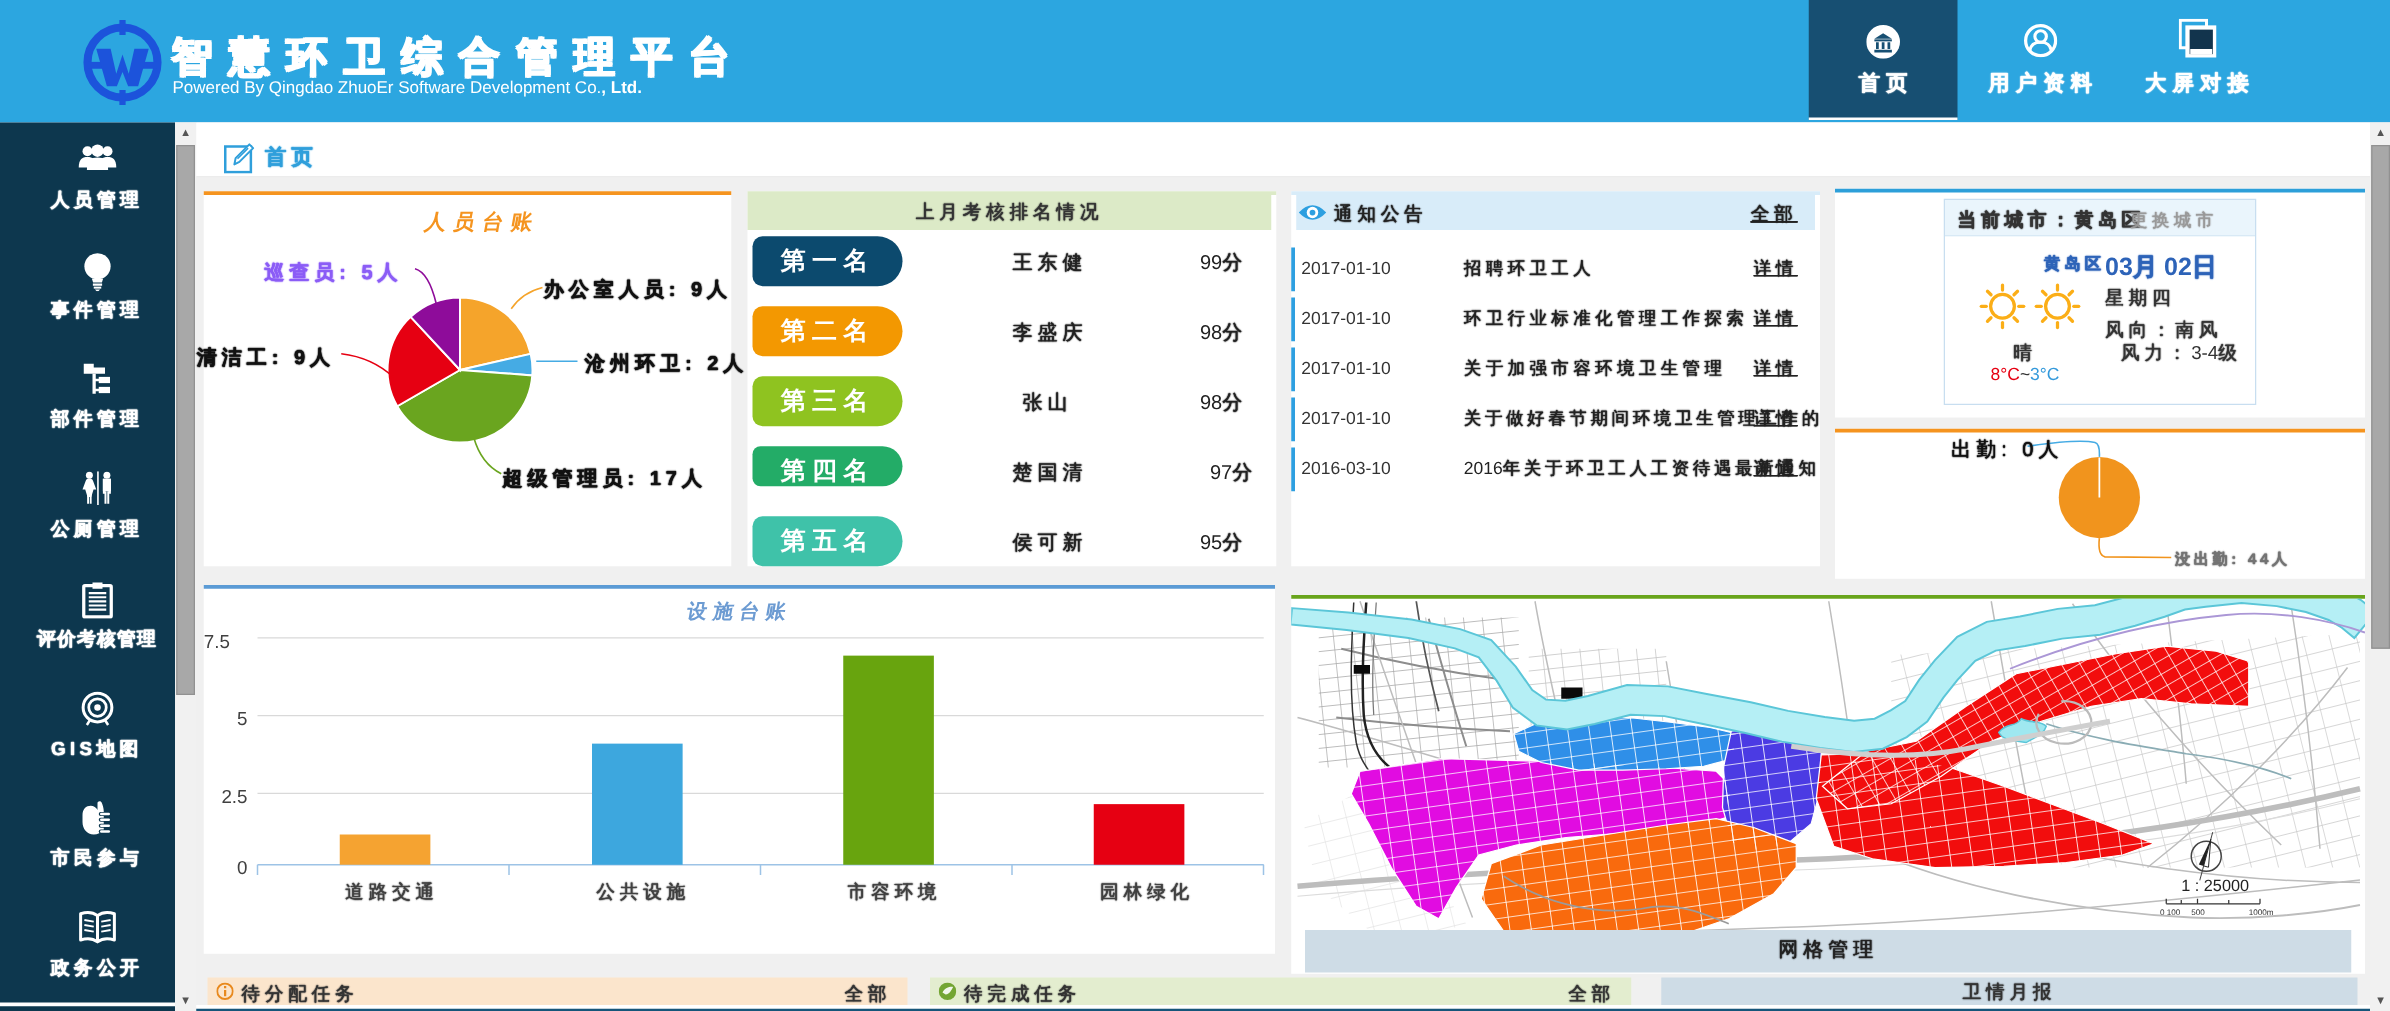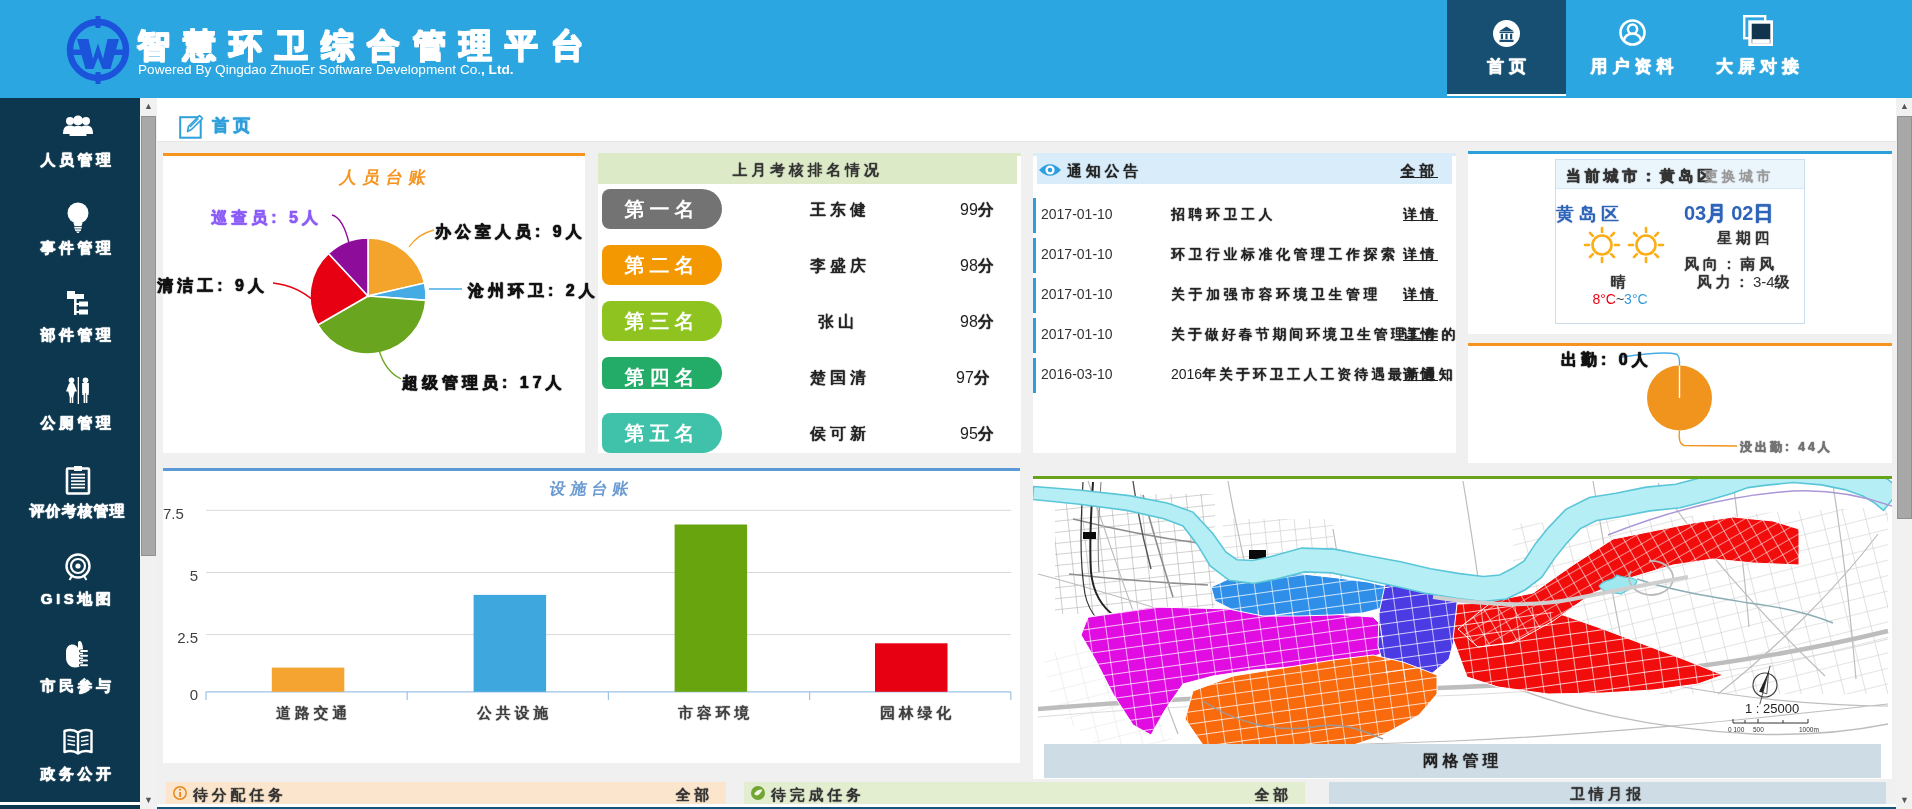--- a/index.html
+++ b/index.html
@@ -210,34 +210,34 @@
  </svg>
  <div class="abs cjk" style="right:263px;top:52px;font-size:16px;font-weight:bold;white-space:nowrap;color:#8b5cf6">巡查员: 5人</div>
  <div class="abs cjk" style="left:272px;top:66px;font-size:16px;font-weight:bold;white-space:nowrap;color:#111">办公室人员: 9人</div>
  <div class="abs cjk" style="left:305px;top:125px;font-size:16px;font-weight:bold;white-space:nowrap;color:#111">沧州环卫: 2人</div>
  <div class="abs cjk" style="right:317px;top:120px;font-size:16px;font-weight:bold;white-space:nowrap;color:#111">清洁工: 9人</div>
  <div class="abs cjk" style="left:239px;top:217px;font-size:16px;font-weight:bold;white-space:nowrap;color:#111">超级管理员: 17人</div>
 </div>
 
 <div class="card" style="left:598px;top:153px;width:423px;height:300px;border-top:3px solid #DCEAC7">
  <div class="abs cjk" style="left:0;top:0;width:419px;height:28px;background:#DCEAC7;text-align:center;line-height:28px;font-size:15px;color:#333">上月考核排名情况</div>
- <div class="abs" style="left:4px;top:33px;width:120px;height:40px;background:#737373;border-radius:8px 20px 20px 8px;color:#fff;text-align:center;line-height:40px;font-size:20px;font-weight:bold;letter-spacing:5px">第一名</div>
+ <div class="abs" style="left:4px;top:33px;width:120px;height:40px;background:#0c4a6e;border-radius:8px 20px 20px 8px;color:#fff;text-align:center;line-height:40px;font-size:20px;font-weight:bold;letter-spacing:5px">第一名</div>
  <div class="abs" style="left:4px;top:89px;width:120px;height:40px;background:#F39801;border-radius:8px 20px 20px 8px;color:#fff;text-align:center;line-height:40px;font-size:20px;font-weight:bold;letter-spacing:5px">第二名</div>
  <div class="abs" style="left:4px;top:145px;width:120px;height:40px;background:#8FC320;border-radius:8px 20px 20px 8px;color:#fff;text-align:center;line-height:40px;font-size:20px;font-weight:bold;letter-spacing:5px">第三名</div>
  <div class="abs" style="left:4px;top:201px;width:120px;height:32px;background:#23AC67;border-radius:8px 20px 20px 8px;color:#fff;text-align:center;line-height:40px;font-size:20px;font-weight:bold;letter-spacing:5px">第四名</div>
  <div class="abs" style="left:4px;top:257px;width:120px;height:40px;background:#3FC2A9;border-radius:8px 20px 20px 8px;color:#fff;text-align:center;line-height:40px;font-size:20px;font-weight:bold;letter-spacing:5px">第五名</div>
  <div class="abs cjk" style="left:212px;top:44px;font-size:16px;color:#222">王东健</div>
  <div class="abs cjk" style="left:212px;top:100px;font-size:16px;color:#222">李盛庆</div>
  <div class="abs cjk" style="left:220px;top:156px;font-size:16px;color:#222">张山</div>
  <div class="abs cjk" style="left:212px;top:212px;font-size:16px;color:#222">楚国清</div>
  <div class="abs cjk" style="left:212px;top:268px;font-size:16px;color:#222">侯可新</div>
  <div class="abs" style="left:362px;top:44px;font-size:16px;color:#222">99<span class="cjk">分</span></div>
  <div class="abs" style="left:362px;top:100px;font-size:16px;color:#222">98<span class="cjk">分</span></div>
  <div class="abs" style="left:362px;top:156px;font-size:16px;color:#222">98<span class="cjk">分</span></div>
- <div class="abs" style="left:358px;top:212px;font-size:16px;color:#222">97<span class="cjk">分</span></div>
+ <div class="abs" style="left:370px;top:212px;font-size:16px;color:#222">97<span class="cjk">分</span></div>
  <div class="abs" style="left:362px;top:268px;font-size:16px;color:#222">95<span class="cjk">分</span></div>
 </div>
 
 <div class="card" style="left:1033px;top:153px;width:423px;height:300px;border-top:3px solid #D8ECF9">
  <div class="abs" style="left:4px;top:0;width:415px;height:28px;background:#D8ECF9">
   <svg class="abs" style="left:2px;top:6px" width="22" height="16" viewBox="0 0 22 16">
    <path d="M0 8 Q11 -3.6 22 8 Q11 19.6 0 8 Z" fill="#2D9FE0"></path>
    <circle cx="11" cy="8" r="4.6" fill="#fff"></circle>
         <circle cx="11" cy="8" r="2.3" fill="#2D9FE0"></circle>
   </svg>
@@ -265,21 +265,21 @@
  <div class="abs cjk" style="left:370px;top:170px;font-size:14px;color:#222;text-decoration:underline">详情</div>
  <div class="abs cjk" style="left:370px;top:210px;font-size:14px;color:#222;text-decoration:underline">详情</div>
 </div>
 
 <div class="card bt-blue" style="left:1468px;top:151px;width:424px;height:183px">
  <div class="abs" style="left:87px;top:5px;width:250px;height:165px;border:1px solid #C8DEF0;background:#fff">
   <div class="abs" style="left:0;top:0;width:100%;height:29px;background:#EAF5FC;border-bottom:1px solid #D8E9F5">
     <span class="abs cjk" style="left:10px;top:7px;font-size:15px;font-weight:bold;color:#333">当前城市：黄岛区</span>
     <span class="abs cjk" style="left:148px;top:8px;font-size:14px;color:#999">更换城市</span>
   </div>
-  <div class="abs cjk" style="left:0;top:42px;width:128px;text-align:left;font-size:18px;font-weight:normal;color:#2D63B8">黄岛区</div>
+  <div class="abs cjk" style="left:0;top:42px;width:128px;text-align:right;font-size:13px;font-weight:bold;color:#2D63B8">黄岛区</div>
   <svg class="abs" style="left:24px;top:66px" width="88" height="38" viewBox="0 0 88 38">
    <g fill="none" stroke="#FBAE17" stroke-width="2.6" stroke-linecap="round">
     <circle cx="22" cy="19" r="9.5"></circle>
     <line x1="22" y1="2" x2="22" y2="6"></line>
           <line x1="22" y1="32" x2="22" y2="36"></line>
     <line x1="5" y1="19" x2="9" y2="19"></line>
           <line x1="35" y1="19" x2="39" y2="19"></line>
     <line x1="10" y1="7" x2="12.8" y2="9.8"></line>
           <line x1="31.2" y1="28.2" x2="34" y2="31"></line>
     <line x1="34" y1="7" x2="31.2" y2="9.8"></line>
@@ -291,34 +291,34 @@
           <line x1="79" y1="19" x2="83" y2="19"></line>
     <line x1="54" y1="7" x2="56.8" y2="9.8"></line>
           <line x1="75.2" y1="28.2" x2="78" y2="31"></line>
     <line x1="78" y1="7" x2="75.2" y2="9.8"></line>
           <line x1="56.8" y1="28.2" x2="54" y2="31"></line>
    </g>
   </svg>
   <div class="abs cjk" style="left:0;top:113px;width:128px;text-align:center;font-size:15px;color:#333">晴</div>
   <div class="abs" style="left:0;top:131px;width:128px;text-align:center;font-size:14px"><span style="color:#E60012">8°C</span><span style="color:#333">~</span><span style="color:#3399DB">3°C</span></div>
   <div class="abs" style="left:128px;top:40px;width:122px;text-align:left;font-size:20px;font-weight:bold;color:#2D63B8;white-space:nowrap">03<span class="cjk">月</span>02<span class="cjk">日</span></div>
-  <div class="abs cjk" style="left:128px;top:69px;width:122px;text-align:center;font-size:15px;color:#333">星期四</div>
+  <div class="abs cjk" style="left:128px;top:69px;width:122px;font-size:15px;color:#333">星期四</div>
   <div class="abs cjk" style="left:128px;top:95px;width:122px;text-align:left;font-size:15px;color:#333;white-space:nowrap">风向：南风</div>
   <div class="abs" style="left:128px;top:113px;width:122px;text-align:center;font-size:15px;color:#333;white-space:nowrap"><span class="cjk">风力：</span>3-4<span class="cjk">级</span></div>
  </div>
 </div>
 
 <div class="card bt-orange" style="left:1468px;top:343px;width:424px;height:120px">
  <svg class="abs" style="left:0;top:0" width="424" height="117" viewBox="0 0 424 117">
   <circle cx="211.5" cy="52" r="32.5" fill="#F1941D"></circle>
   <line x1="211.5" y1="52" x2="211.5" y2="20" stroke="#fff" stroke-width="1.4"></line>
   <path d="M154 11 Q195 5 208 8 Q212 9 211.5 19.5" fill="none" stroke="#45ABE4" stroke-width="1.3"></path>
   <path d="M211.5 84.5 Q210 98 216 99.5 L269 100" fill="none" stroke="#F1941D" stroke-width="1.3"></path>
  </svg>
- <div class="abs cjk" style="left:93px;top:4px;font-size:16px;font-weight:bold;color:#111;white-space:nowrap">出勤: 0人</div>
+ <div class="abs cjk" style="left:93px;top:4px;font-size:16px;font-weight:normal;color:#111;white-space:nowrap">出勤: 0人</div>
  <div class="abs cjk" style="left:272px;top:93px;font-size:12px;font-weight:bold;color:#737373;white-space:nowrap">没出勤: 44人</div>
 </div>
 
 <div class="card bt-softblue" style="left:163px;top:468px;width:857px;height:295px">
  <div class="abs" style="left:0;top:8px;width:100%;text-align:center;font-size:16px;font-weight:bold;color:#6C9BD2;letter-spacing:5px;transform:skewX(-10deg)">设施台账</div>
  <svg class="abs" style="left:0;top:0" width="857" height="292" viewBox="0 0 857 292">
   <g stroke="#D9D9D9" stroke-width="1">
    <line x1="43" y1="39.3" x2="848" y2="39.3"></line>
    <line x1="43" y1="101.5" x2="848" y2="101.5"></line>
    <line x1="43" y1="163.6" x2="848" y2="163.6"></line>

